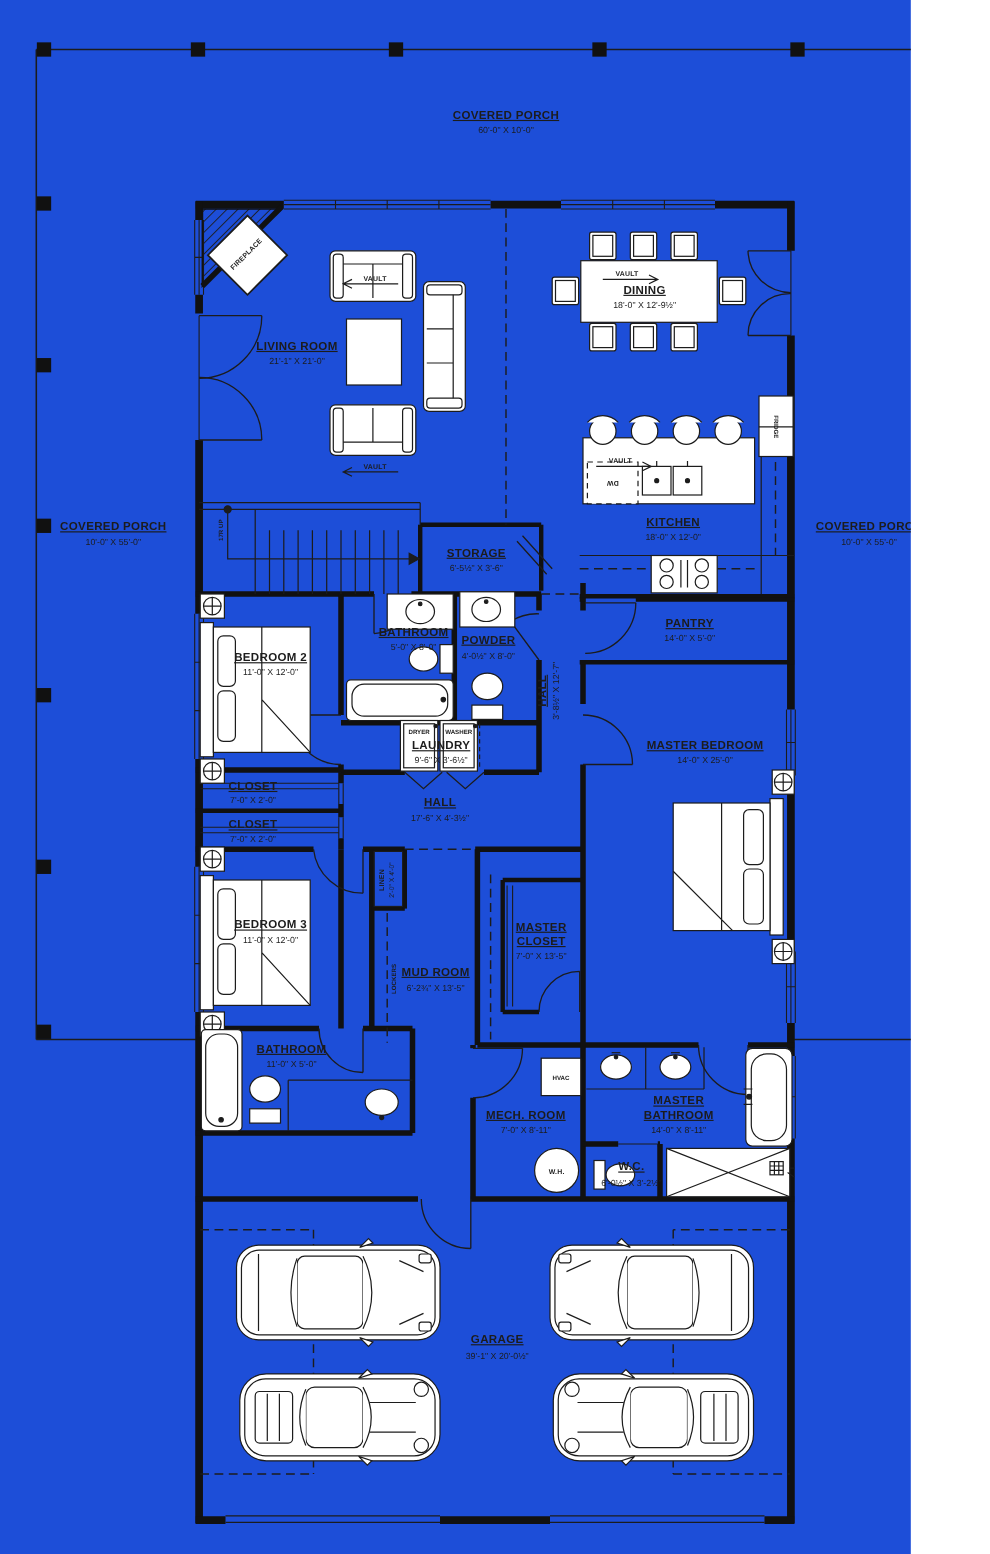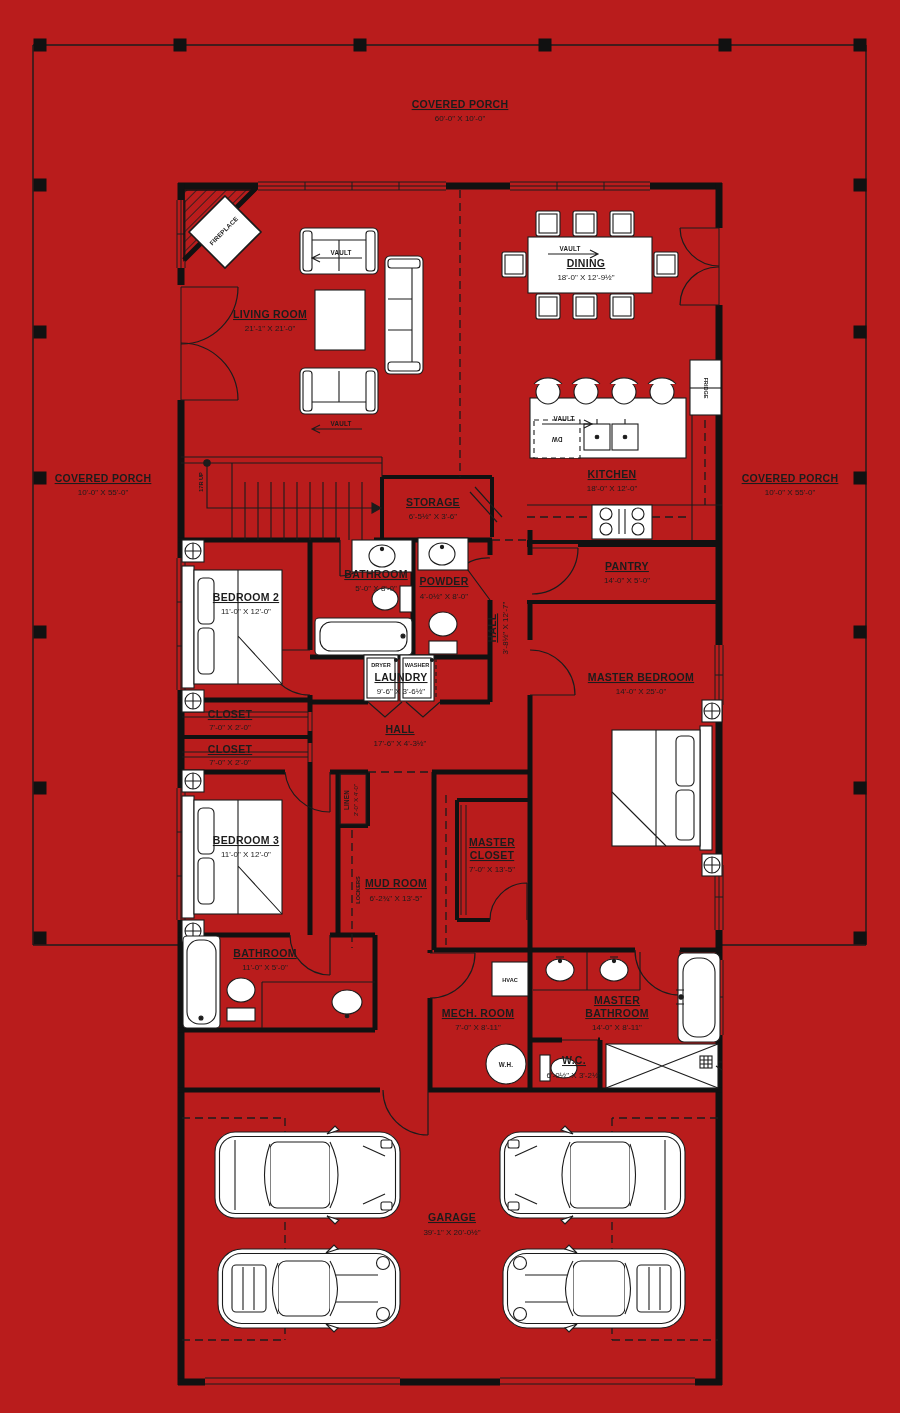--- a/index.html
+++ b/index.html
@@ -1,16 +1,16 @@
 <!DOCTYPE html>
 <html><head>
 <meta charset="utf-8">
 <style>
   html,body{margin:0;padding:0;background:#ffffff;}
-  .canvas{position:relative;width:900px;height:1413px;background:#b91c1c;overflow:hidden;
+  .canvas{position:relative;width:828px;height:1413px;background:#1d4ed8;overflow:hidden;
           font-family:"Liberation Sans", sans-serif;}
   svg text{fill:#1c1c1c;}
   .rname{font-size:10.5px;font-weight:bold;letter-spacing:.3px;text-decoration:underline;}
   .rdims{font-size:8px;}
   .tiny{font-size:6.3px;font-weight:bold;letter-spacing:.2px;}
   .tiny2{font-size:5.6px;font-weight:bold;}
 </style>
 </head>
 <body>
 

